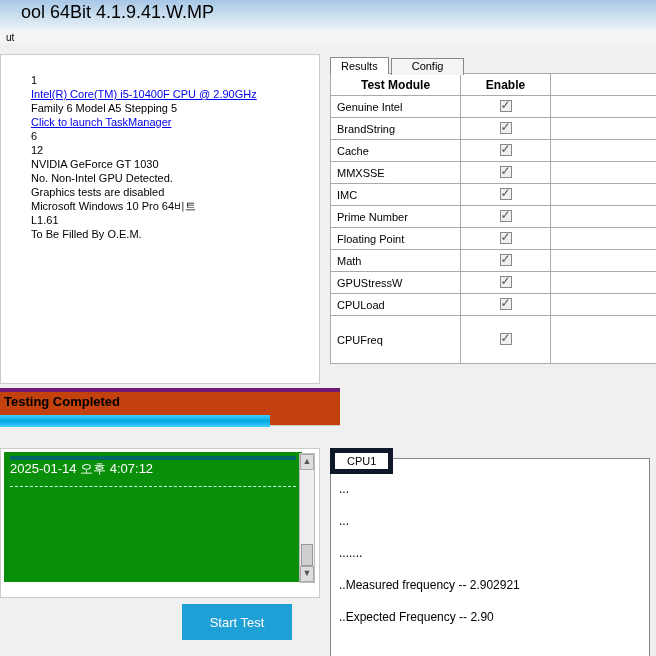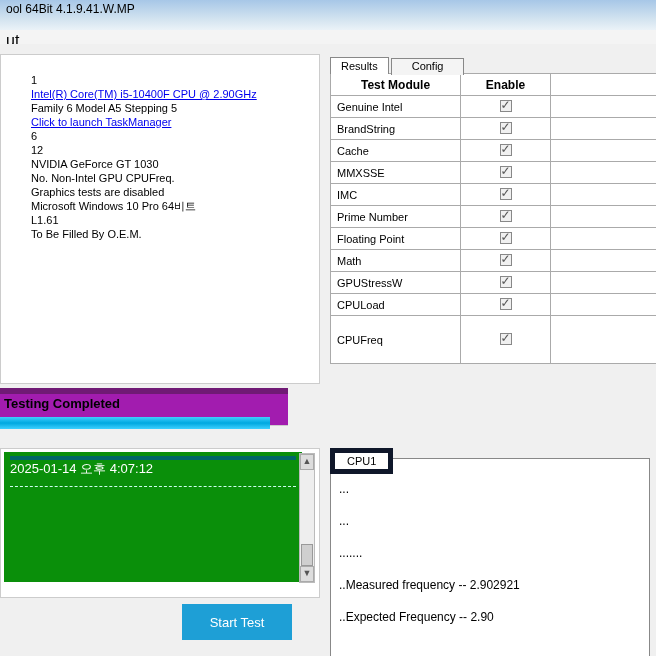--- a/index.html
+++ b/index.html
@@ -5,31 +5,31 @@
   * { box-sizing: border-box; margin: 0; padding: 0; }
   html, body { width: 656px; height: 656px; overflow: hidden; }
   body {
     font-family: "Segoe UI", Tahoma, sans-serif;
     font-size: 12px;
     background: linear-gradient(to bottom, #a7c7e7 0%, #d4e4f0 3%, #ffffff 6%);
     color: #000;
   }
   .title-bar {
     height: 30px;
-    padding: 2px 6px;
-    font-size: 12px;
+    padding: 2px 21px;
+    font-size: 18px;
     color: #000;
     background: transparent;
   }
   .menu-bar {
     height: 20px;
     padding: 2px 6px;
     border-bottom: 1px solid #ccc;
     background: #f4f4f4;
-    font-size: 16px;
+    font-size: 10px;
   }
   .main {
     position: absolute;
     top: 44px;
     left: 0;
     width: 656px;
     height: 612px;
     background: #f0f0f0;
   }
   .info-panel {
@@ -92,24 +92,24 @@
     content: "✓";
     position: absolute;
     left: 0px; top: -3px;
     font-size: 12px;
     color: #555;
   }
   .status-area {
     position: absolute;
     left: 0;
     top: 344px;
-    width: 288px;
+    width: 340px;
     height: 38px;
-    background: #a21caf;
-    border-top: 6px solid #701a75;
+    background: #c2410c;
+    border-top: 4px solid #701a75;
     border-bottom: 1px solid #ccc;
   }
   .status-text {
     font-weight: bold;
     font-size: 13px;
     padding: 2px 4px;
   }
   .progress {
     height: 12px;
     background: linear-gradient(to bottom,#3fd0ff,#00a8e0,#3fd0ff);
@@ -211,21 +211,21 @@
 <div class="main">
 
   <div class="info-panel">
     <div>1</div>
     <a href="#">Intel(R) Core(TM) i5-10400F CPU @ 2.90GHz</a><br>
     <div>Family 6 Model A5 Stepping 5</div>
     <a href="#">Click to launch TaskManager</a><br>
     <div>6</div>
     <div>12</div>
     <div>NVIDIA GeForce GT 1030</div>
-    <div>No. Non-Intel GPU CPUFreq.</div>
+    <div>No. Non-Intel GPU Detected.</div>
     <div>Graphics tests are disabled</div>
     <div>Microsoft Windows 10 Pro 64비트</div>
     <div>L1.61</div>
     <div>To Be Filled By O.E.M.</div>
   </div>
 
   <div class="test-tabs">
     <div class="tab-strip">
       <div class="tab">Results</div>
       <div class="tab inactive">Config</div>

